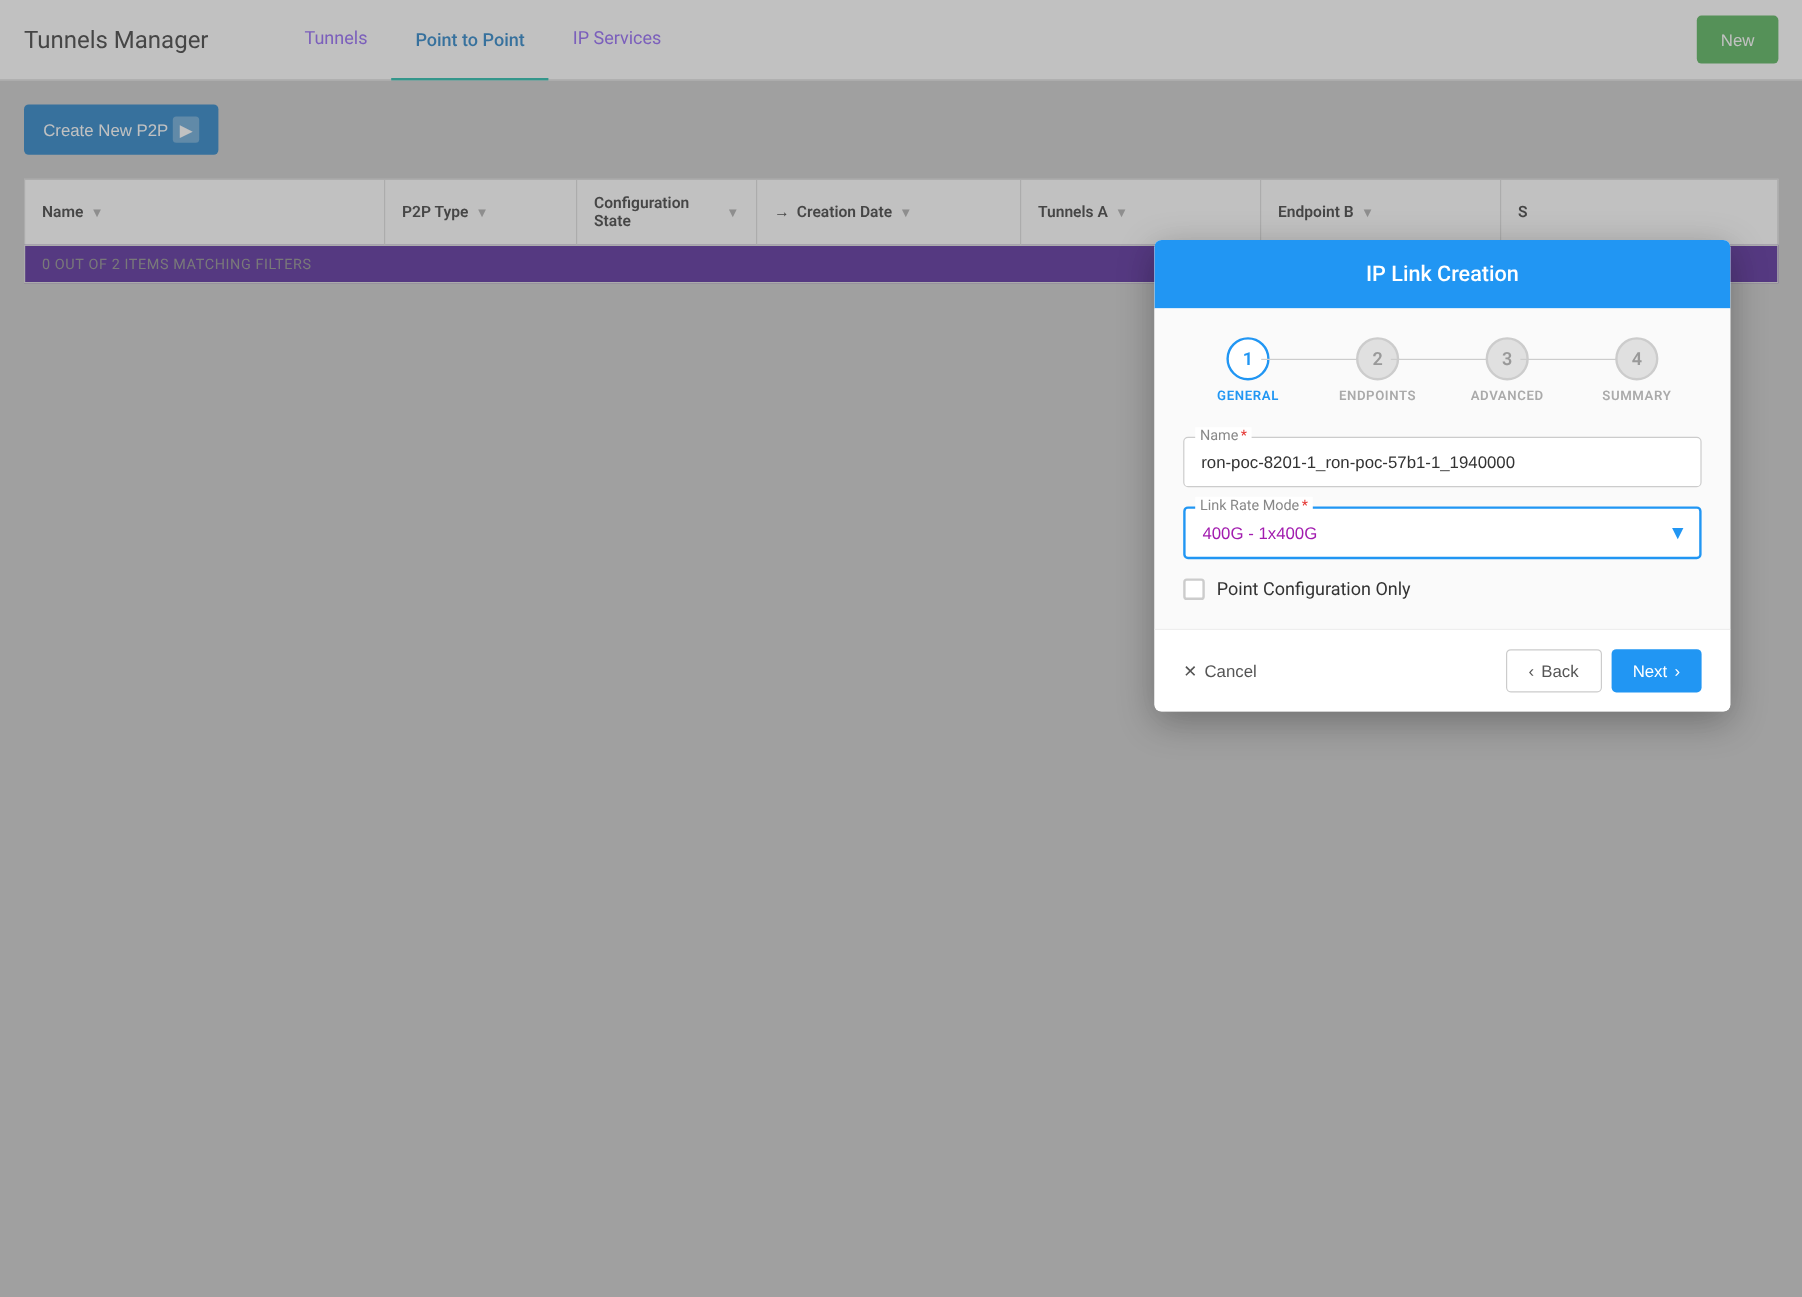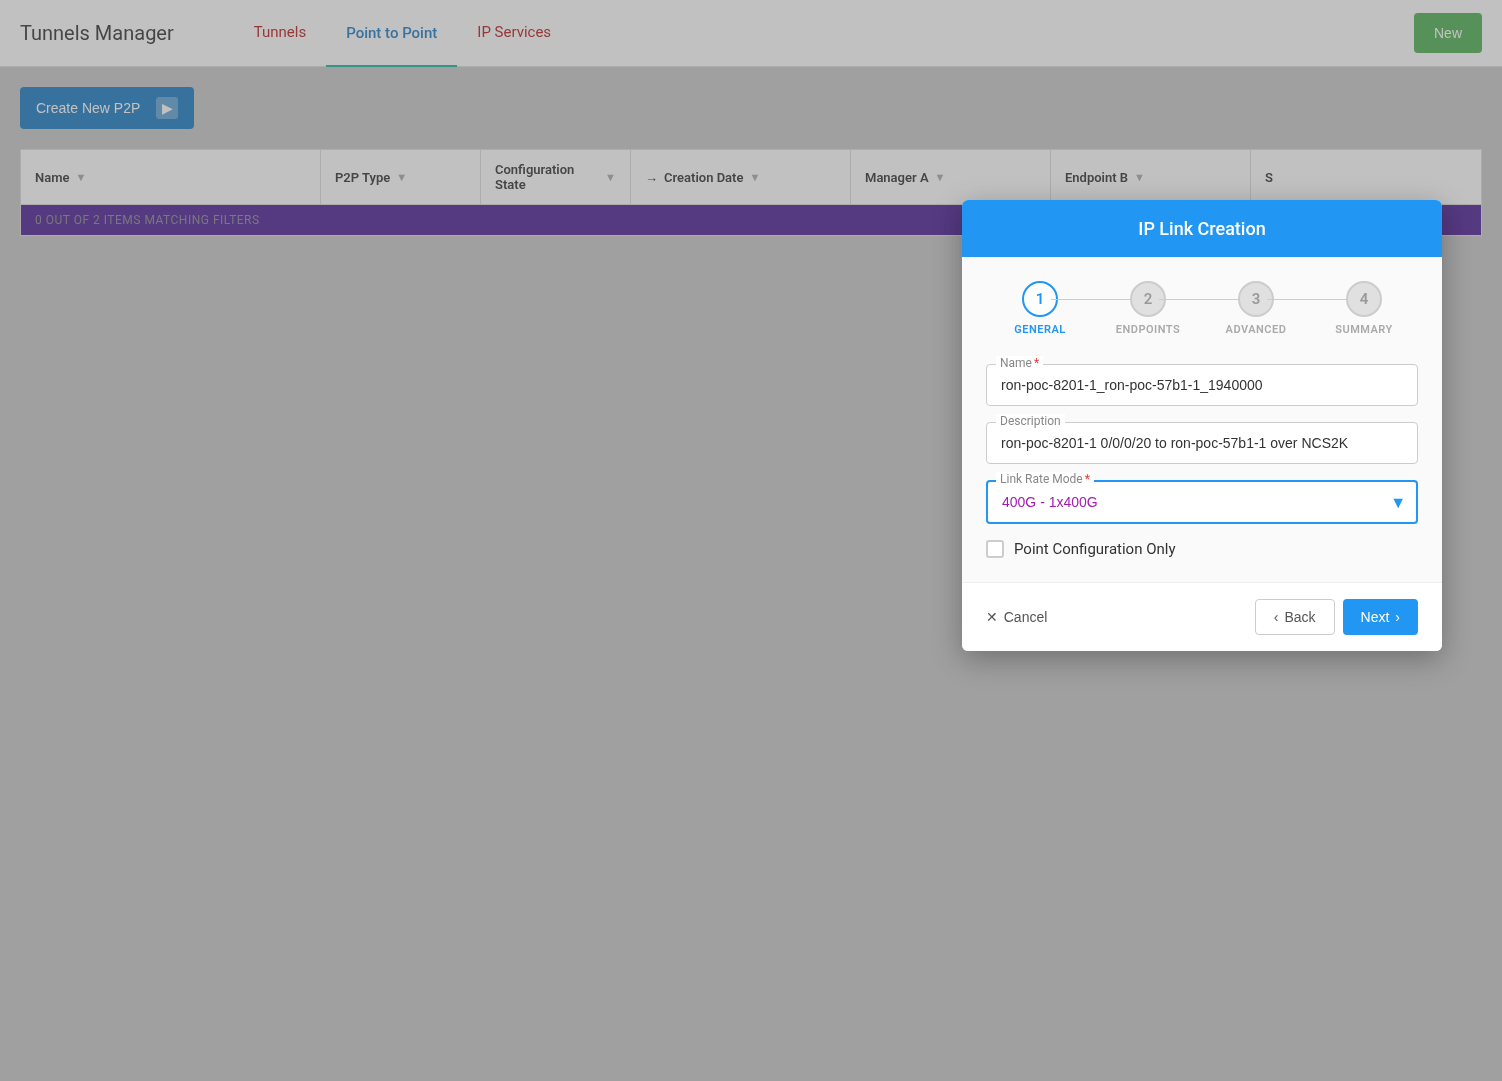--- a/index.html
+++ b/index.html
@@ -26,21 +26,21 @@
       display: flex;
       gap: 0;
       align-items: stretch;
       height: 100%;
     }
     .nav-link {
       padding: 0 20px;
       display: flex;
       align-items: center;
       font-size: 15px;
-      color: #b91c1c;
+      color: #8b5cf6;
       cursor: pointer;
       text-decoration: none;
       border-bottom: 3px solid transparent;
       margin-bottom: -1px;
     }
     .nav-link.active {
       color: #1a7bc4;
       border-bottom: 2px solid #14b8a6;
       font-weight: 500;
     }
@@ -66,21 +66,21 @@
     .btn-create {
       background: #1a7bc4;
       color: #fff;
       border: none;
       padding: 10px 16px;
       border-radius: 4px;
       cursor: pointer;
       font-size: 14px;
       display: flex;
       align-items: center;
-      gap: 16px;
+      gap: 4px;
       margin-bottom: 20px;
     }
     .btn-create .play-icon {
       width: 22px;
       height: 22px;
       background: rgba(255,255,255,0.3);
       border-radius: 3px;
       display: flex;
       align-items: center;
       justify-content: center;
@@ -369,21 +369,21 @@
     <div class="th th-config">
       <span>Configuration State</span>
       <span class="sort-icon">▼</span>
     </div>
     <div class="th th-creation">
       <span>→</span>
       <span>Creation Date</span>
       <span class="sort-icon">▼</span>
     </div>
     <div class="th th-endpoint-a">
-      <span>Manager A</span>
+      <span>Tunnels A</span>
       <span class="sort-icon">▼</span>
     </div>
     <div class="th th-endpoint-b">
       <span>Endpoint B</span>
       <span class="sort-icon">▼</span>
     </div>
     <div class="th">
       <span>S</span>
     </div>
   </div>
@@ -426,24 +426,20 @@
           </div>
           <span class="step-label">SUMMARY</span>
         </div>
       </div>
 
       <div class="form-group">
         <label class="field-label required">Name</label>
         <input class="form-input" type="text" value="ron-poc-8201-1_ron-poc-57b1-1_1940000" style="">
       </div>
 
-      <div class="form-group">
-        <label class="field-label">Description</label>
-        <input class="form-input" type="text" value="ron-poc-8201-1 0/0/0/20 to ron-poc-57b1-1 over NCS2K" style="">
-      </div>
 
       <div class="form-group">
         <label class="field-label required">Link Rate Mode</label>
         <div class="select-wrapper">
           <select class="form-select">
             <option>400G - 1x400G</option>
             <option>100G - 1x100G</option>
             <option>200G - 2x100G</option>
           </select>
           <span class="select-arrow">▼</span>

